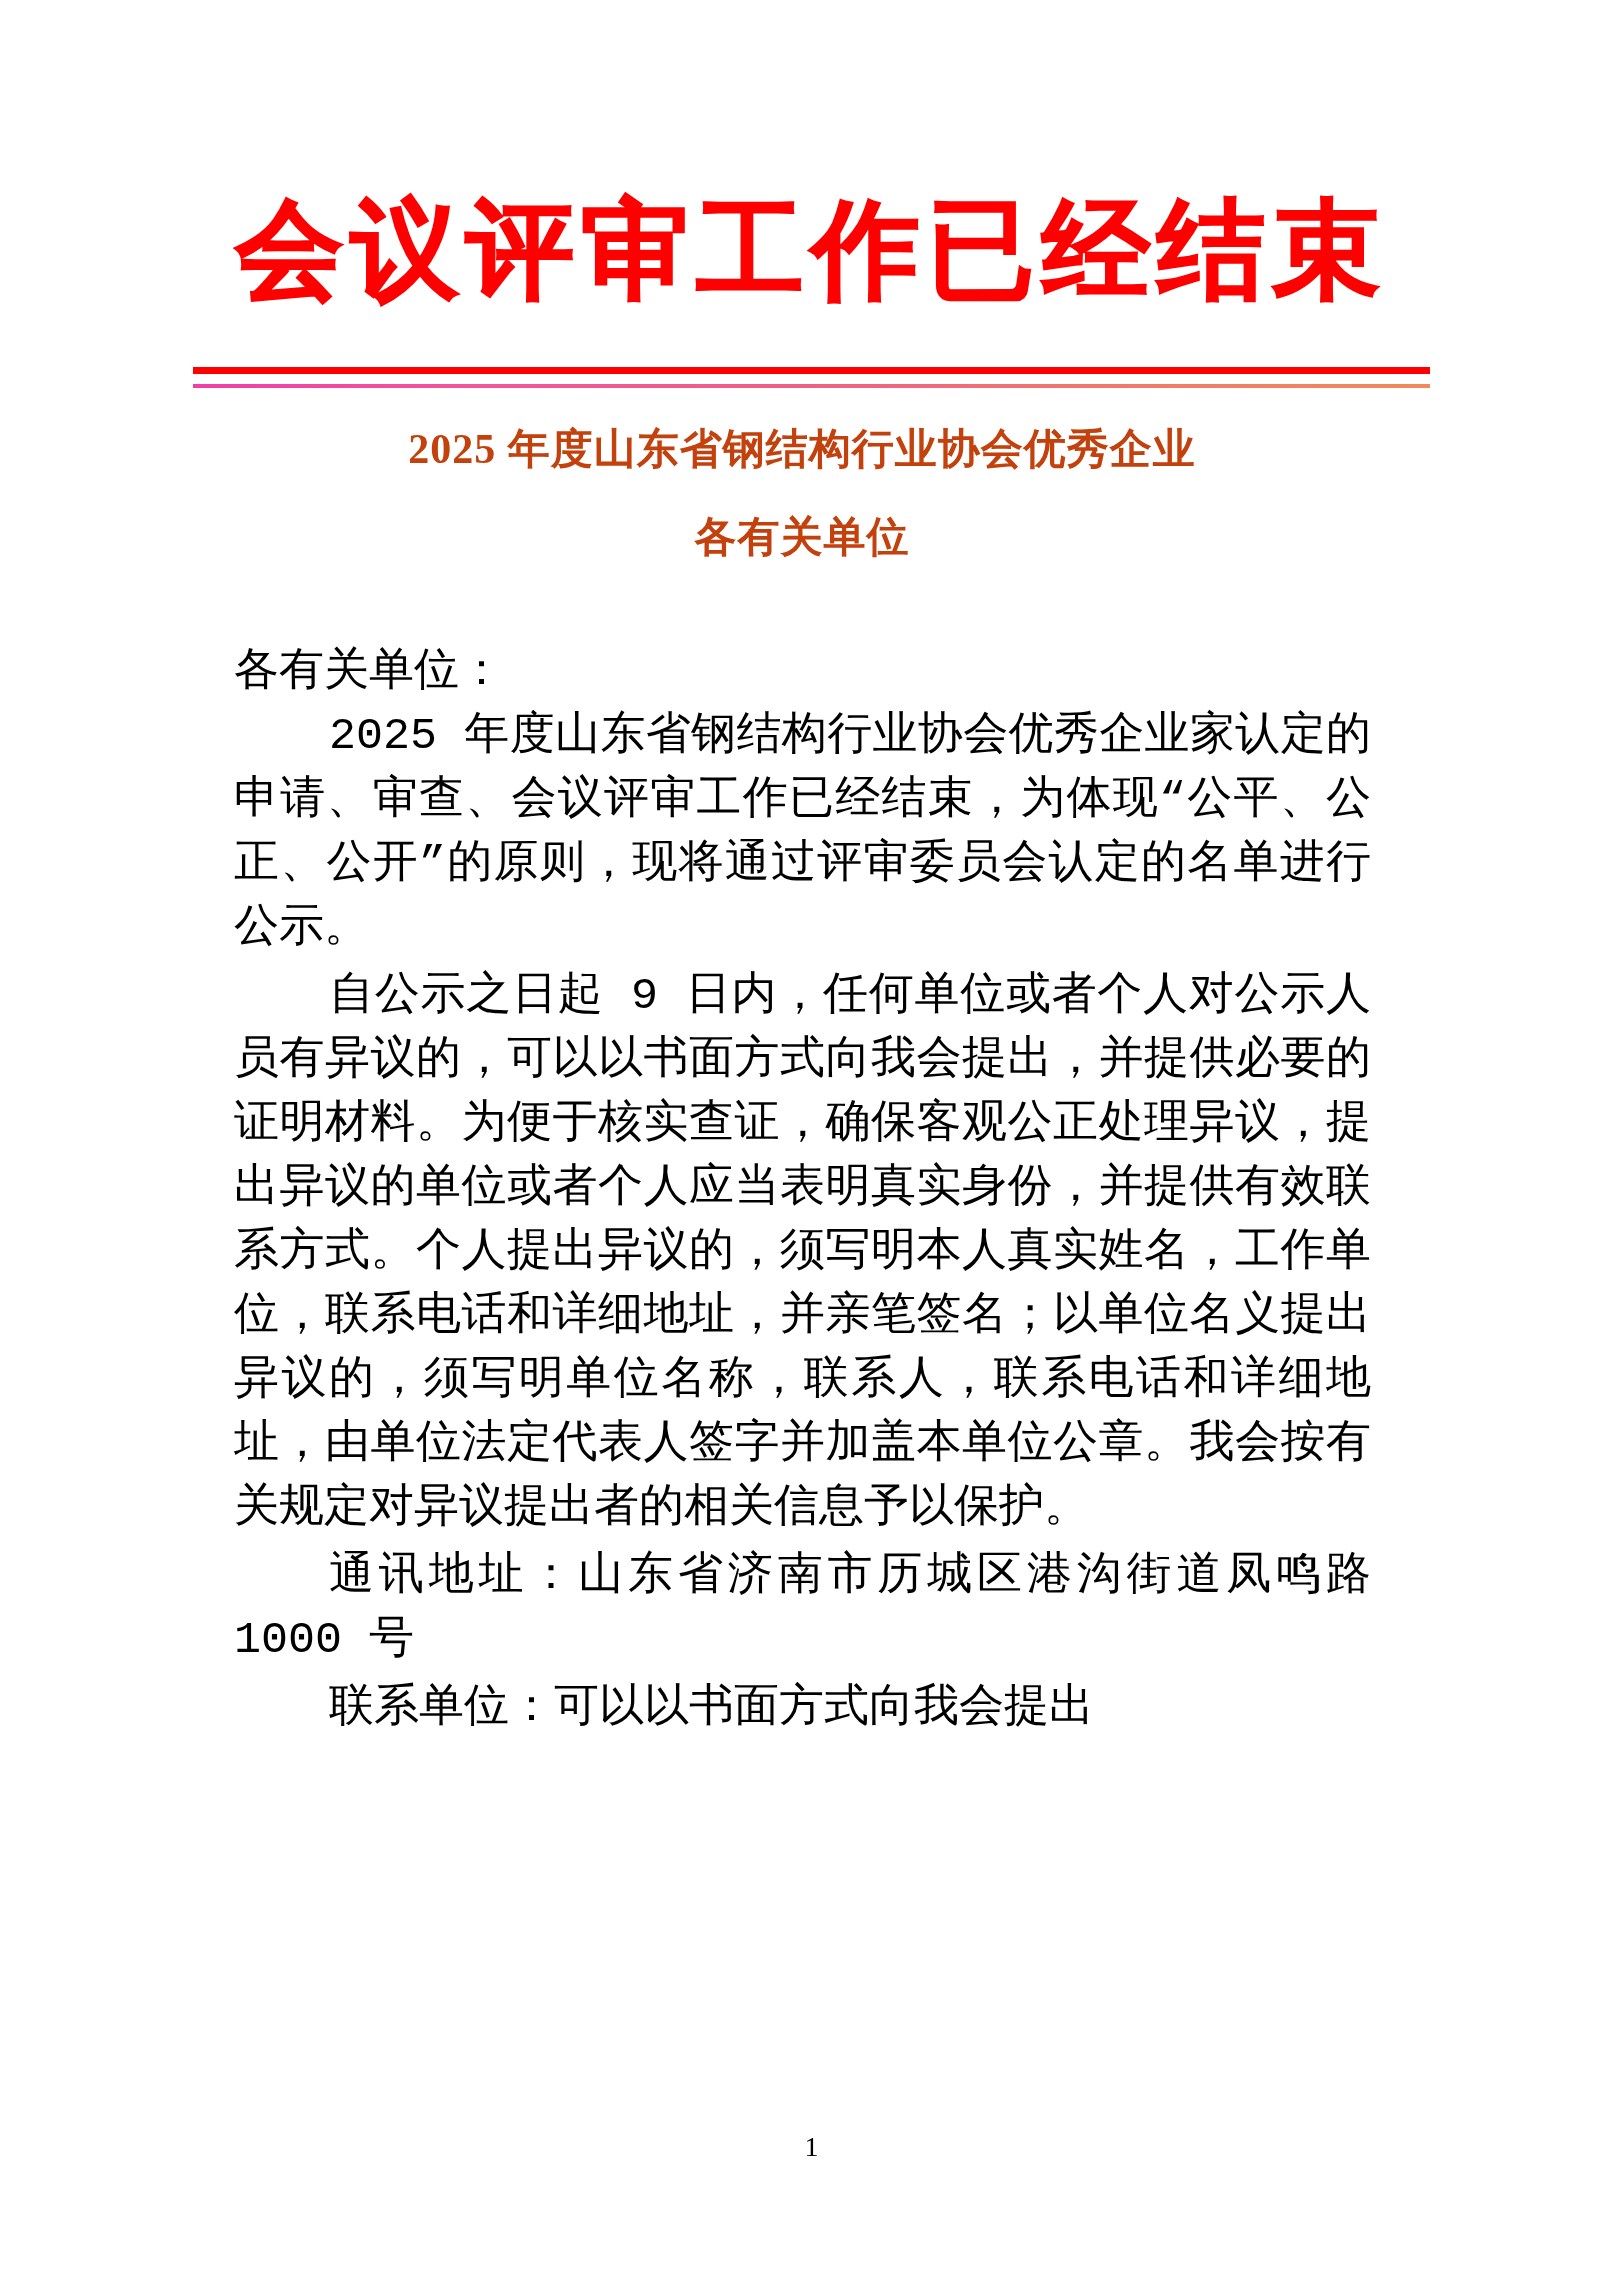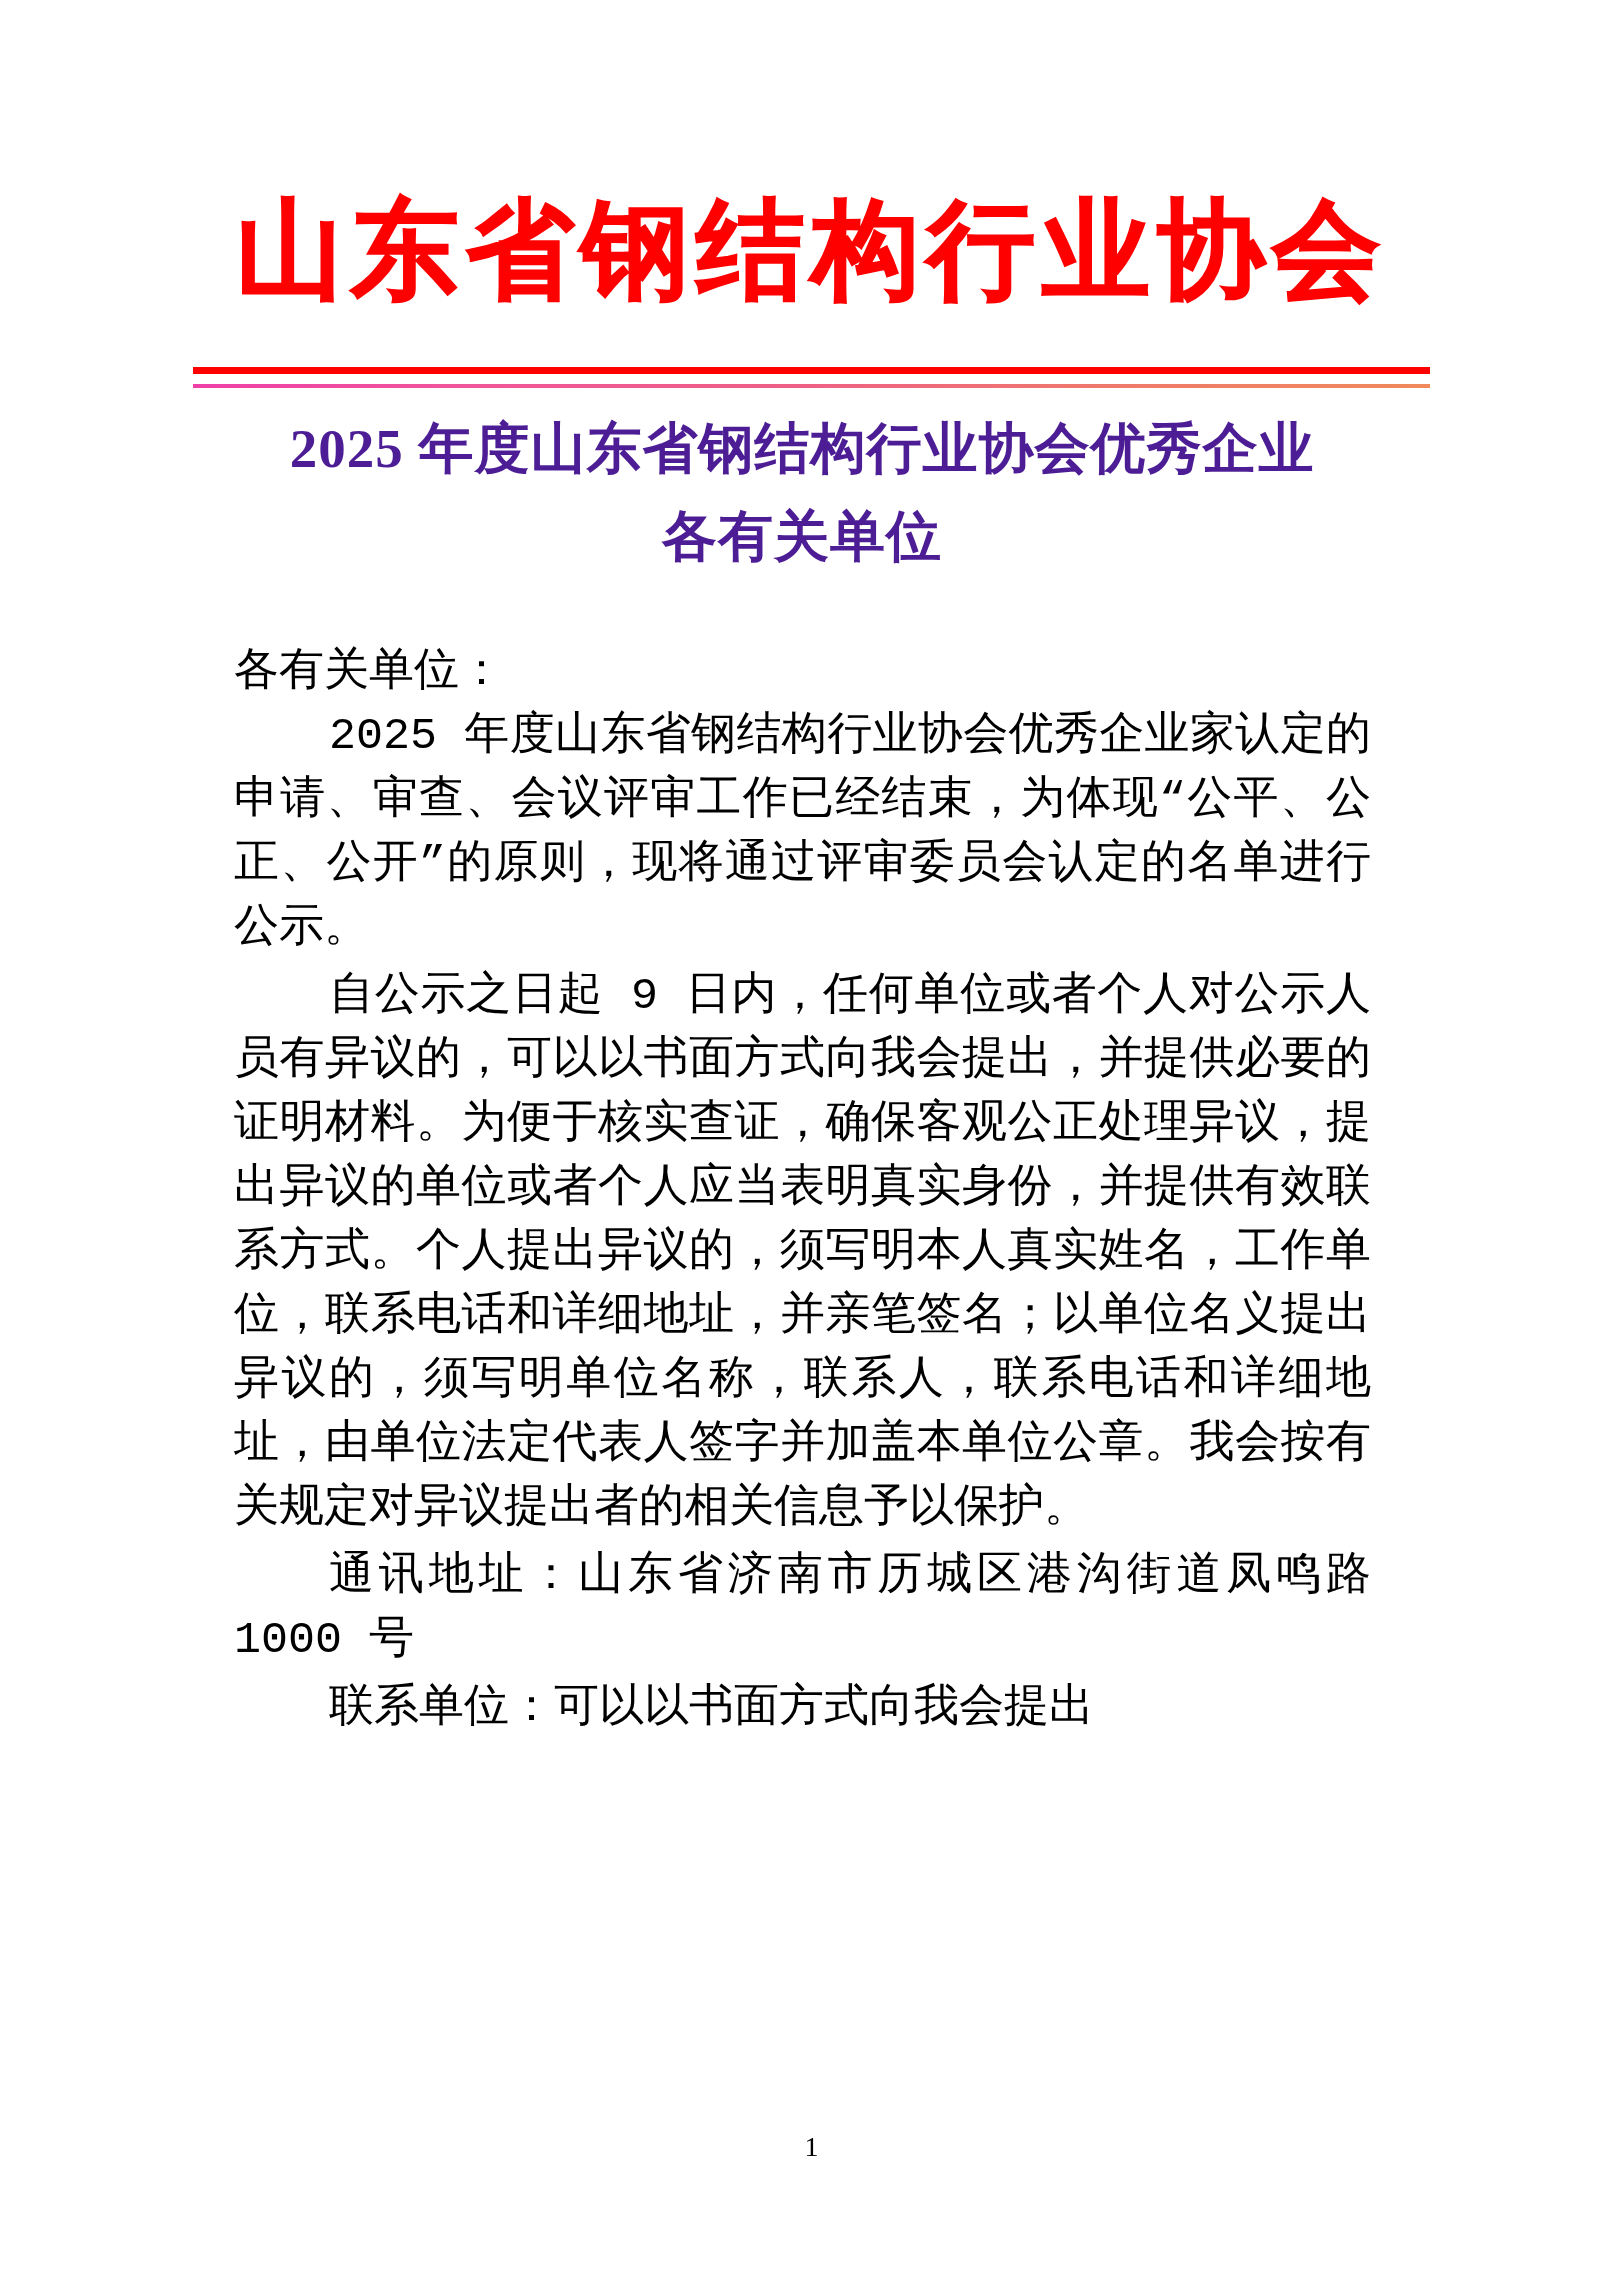--- a/index.html
+++ b/index.html
@@ -62,23 +62,23 @@
 
   
   .doc-title {
     position: absolute;
     left: 234px;
     top: 405px;
     width: 1136px;
     text-align: center;
     font-family: "Liberation Serif", "DejaVu Serif", serif;
     font-weight: bold;
-    font-size: 55px;
+    font-size: 42px;
     line-height: 88px;
-    color: #4c1d95;
+    color: #c2410c;
     letter-spacing: 1px;
   }
   .doc-title .line { display: block; }
 
   
   .body-block {
     position: absolute;
     left: 234px;
     top: 633px;
     width: 1137px;
@@ -115,21 +115,21 @@
     line-height: 31px;
     color: #000000;
   }
 </style>
 </head>
 <body>
 
 <div class="page">
 
   <div class="letterhead">
-    <div class="letterhead-title">山东省钢结构行业协会</div>
+    <div class="letterhead-title">会议评审工作已经结束</div>
   </div>
 
   <div class="rule-thick"></div>
   <div class="rule-thin"></div>
 
   <div class="doc-title">
     <span class="line">2025 年度山东省钢结构行业协会优秀企业</span>
     <span class="line">各有关单位</span>
   </div>
 

